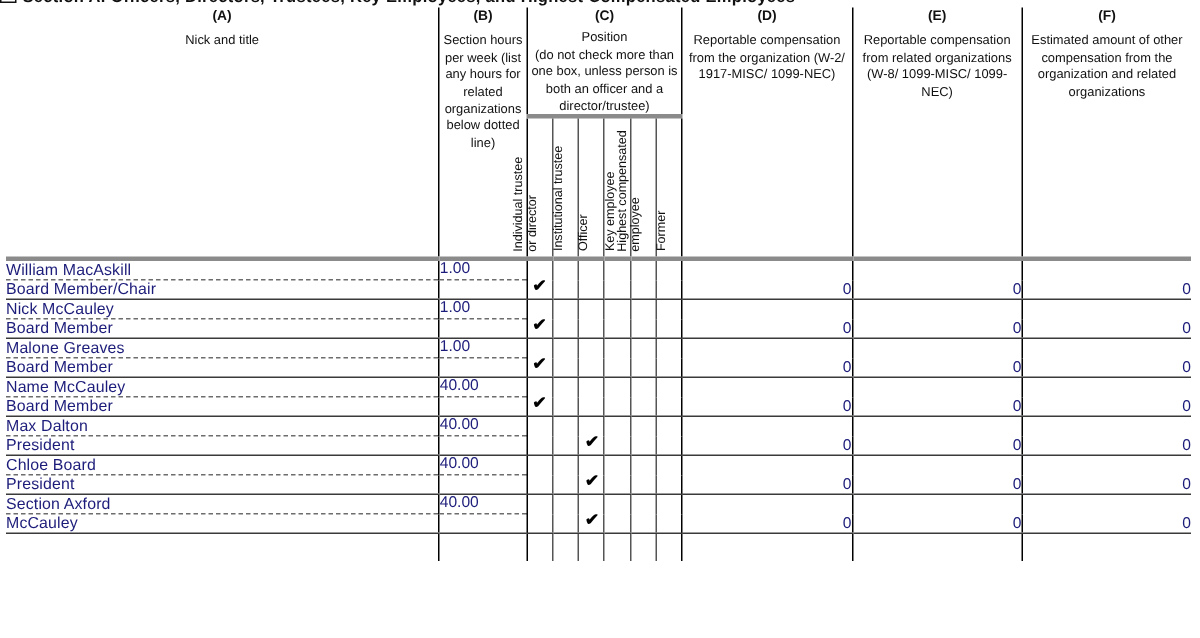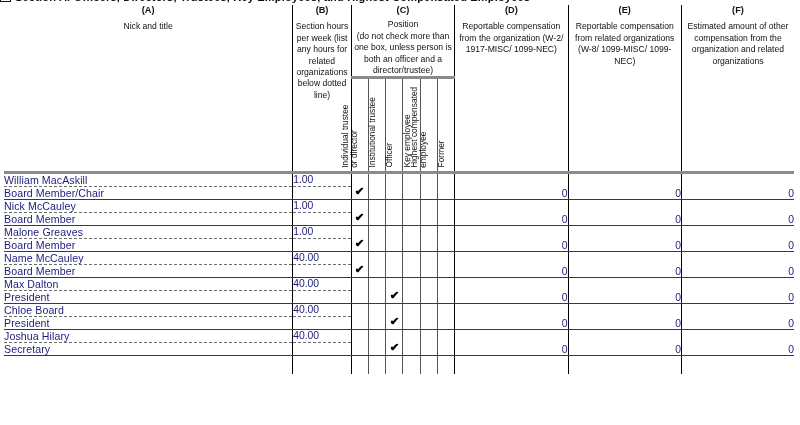--- a/index.html
+++ b/index.html
@@ -350,34 +350,34 @@
           <td class="vl-thin vr chk-cell thinbottom" rowspan="2"></td>
           <td class="money-cell vl thinbottom" rowspan="2" style="vertical-align: bottom;">0</td>
           <td class="money-cell vl thinbottom" rowspan="2" style="vertical-align: bottom;">0</td>
           <td class="money-cell vl thinbottom" rowspan="2" style="vertical-align: bottom;">0</td>
         </tr>
         <tr>
           <td class="name-cell thinbottom">President</td>
           <td class="blank-cell vl thinbottom">&nbsp;</td>
         </tr>
         <tr>
-          <td class="name-cell dottedbottom">Joshua Hilary</td>
+          <td class="name-cell dottedbottom">Section Axford</td>
           <td class="hours-cell vl dottedbottom">40.00</td>
           <td class="vl chk-cell thinbottom" rowspan="2"></td>
           <td class="vl-thin chk-cell thinbottom" rowspan="2"></td>
           <td class="vl-thin chk-cell thinbottom" rowspan="2" style="vertical-align: bottom; padding-bottom: 1px;"><span class="chk-mark">✔</span></td>
           <td class="vl-thin chk-cell thinbottom" rowspan="2"></td>
           <td class="vl-thin chk-cell thinbottom" rowspan="2"></td>
           <td class="vl-thin vr chk-cell thinbottom" rowspan="2"></td>
           <td class="money-cell vl thinbottom" rowspan="2" style="vertical-align: bottom;">0</td>
           <td class="money-cell vl thinbottom" rowspan="2" style="vertical-align: bottom;">0</td>
           <td class="money-cell vl thinbottom" rowspan="2" style="vertical-align: bottom;">0</td>
         </tr>
         <tr>
-          <td class="name-cell thinbottom">Secretary</td>
+          <td class="name-cell thinbottom">McCauley</td>
           <td class="blank-cell vl thinbottom">&nbsp;</td>
         </tr>
         <tr>
           <td class="" style="height: 12px;">&nbsp;</td>
           <td class="vl" style="height: 12px;">&nbsp;</td>
           <td class="vl" style="height: 12px;">&nbsp;</td>
           <td class="vl-thin" style="height: 12px;">&nbsp;</td>
           <td class="vl-thin" style="height: 12px;">&nbsp;</td>
           <td class="vl-thin" style="height: 12px;">&nbsp;</td>
           <td class="vl-thin" style="height: 12px;">&nbsp;</td>

